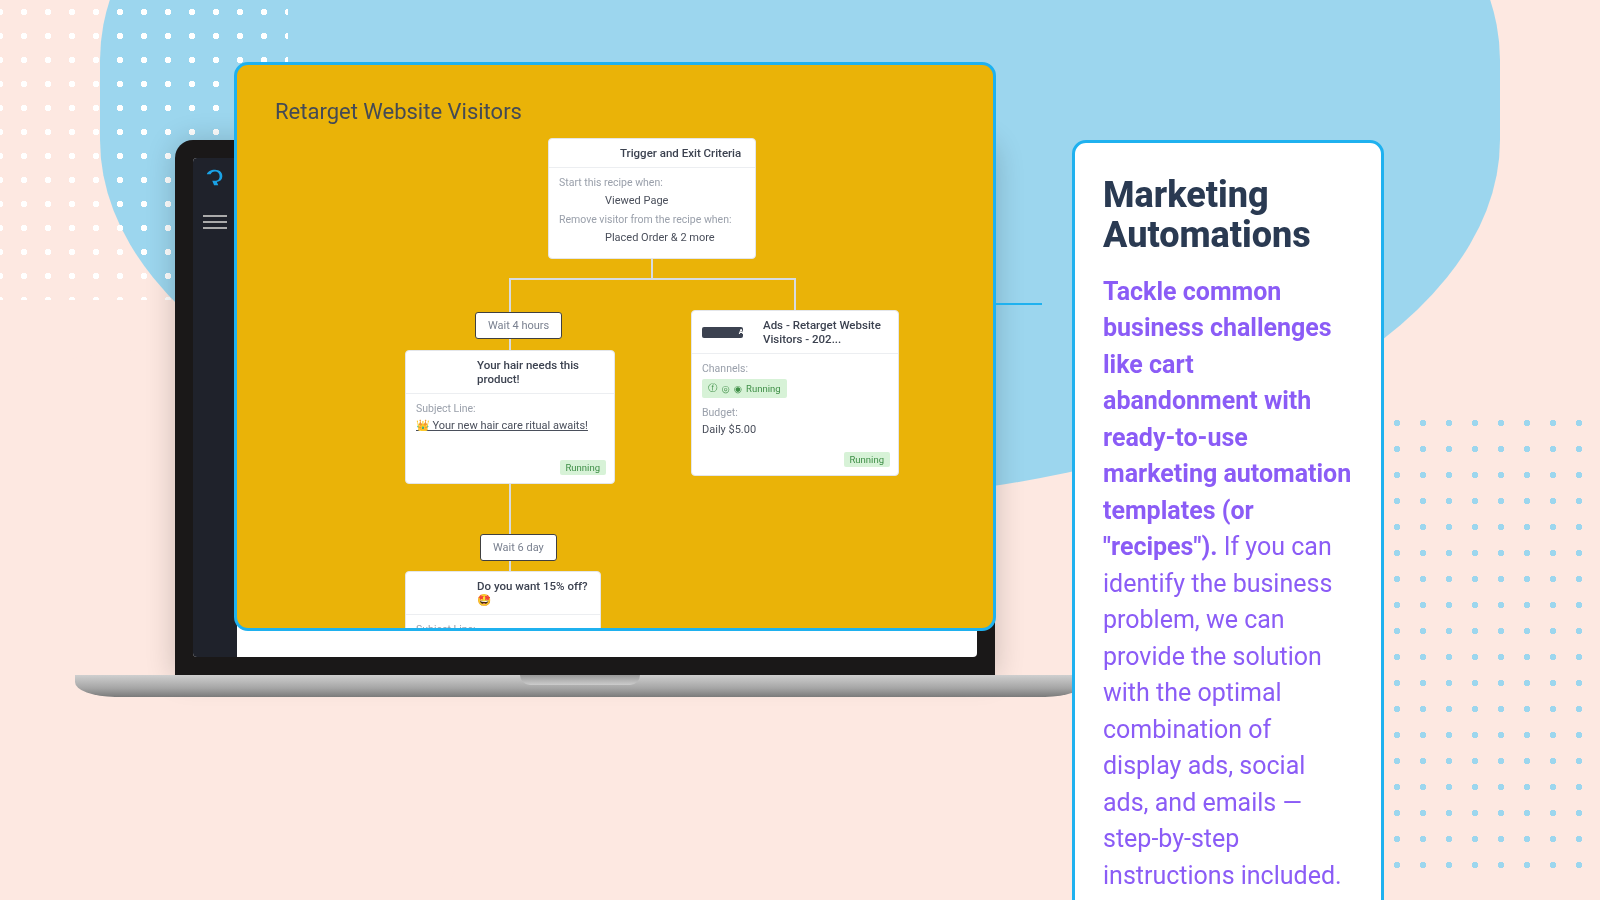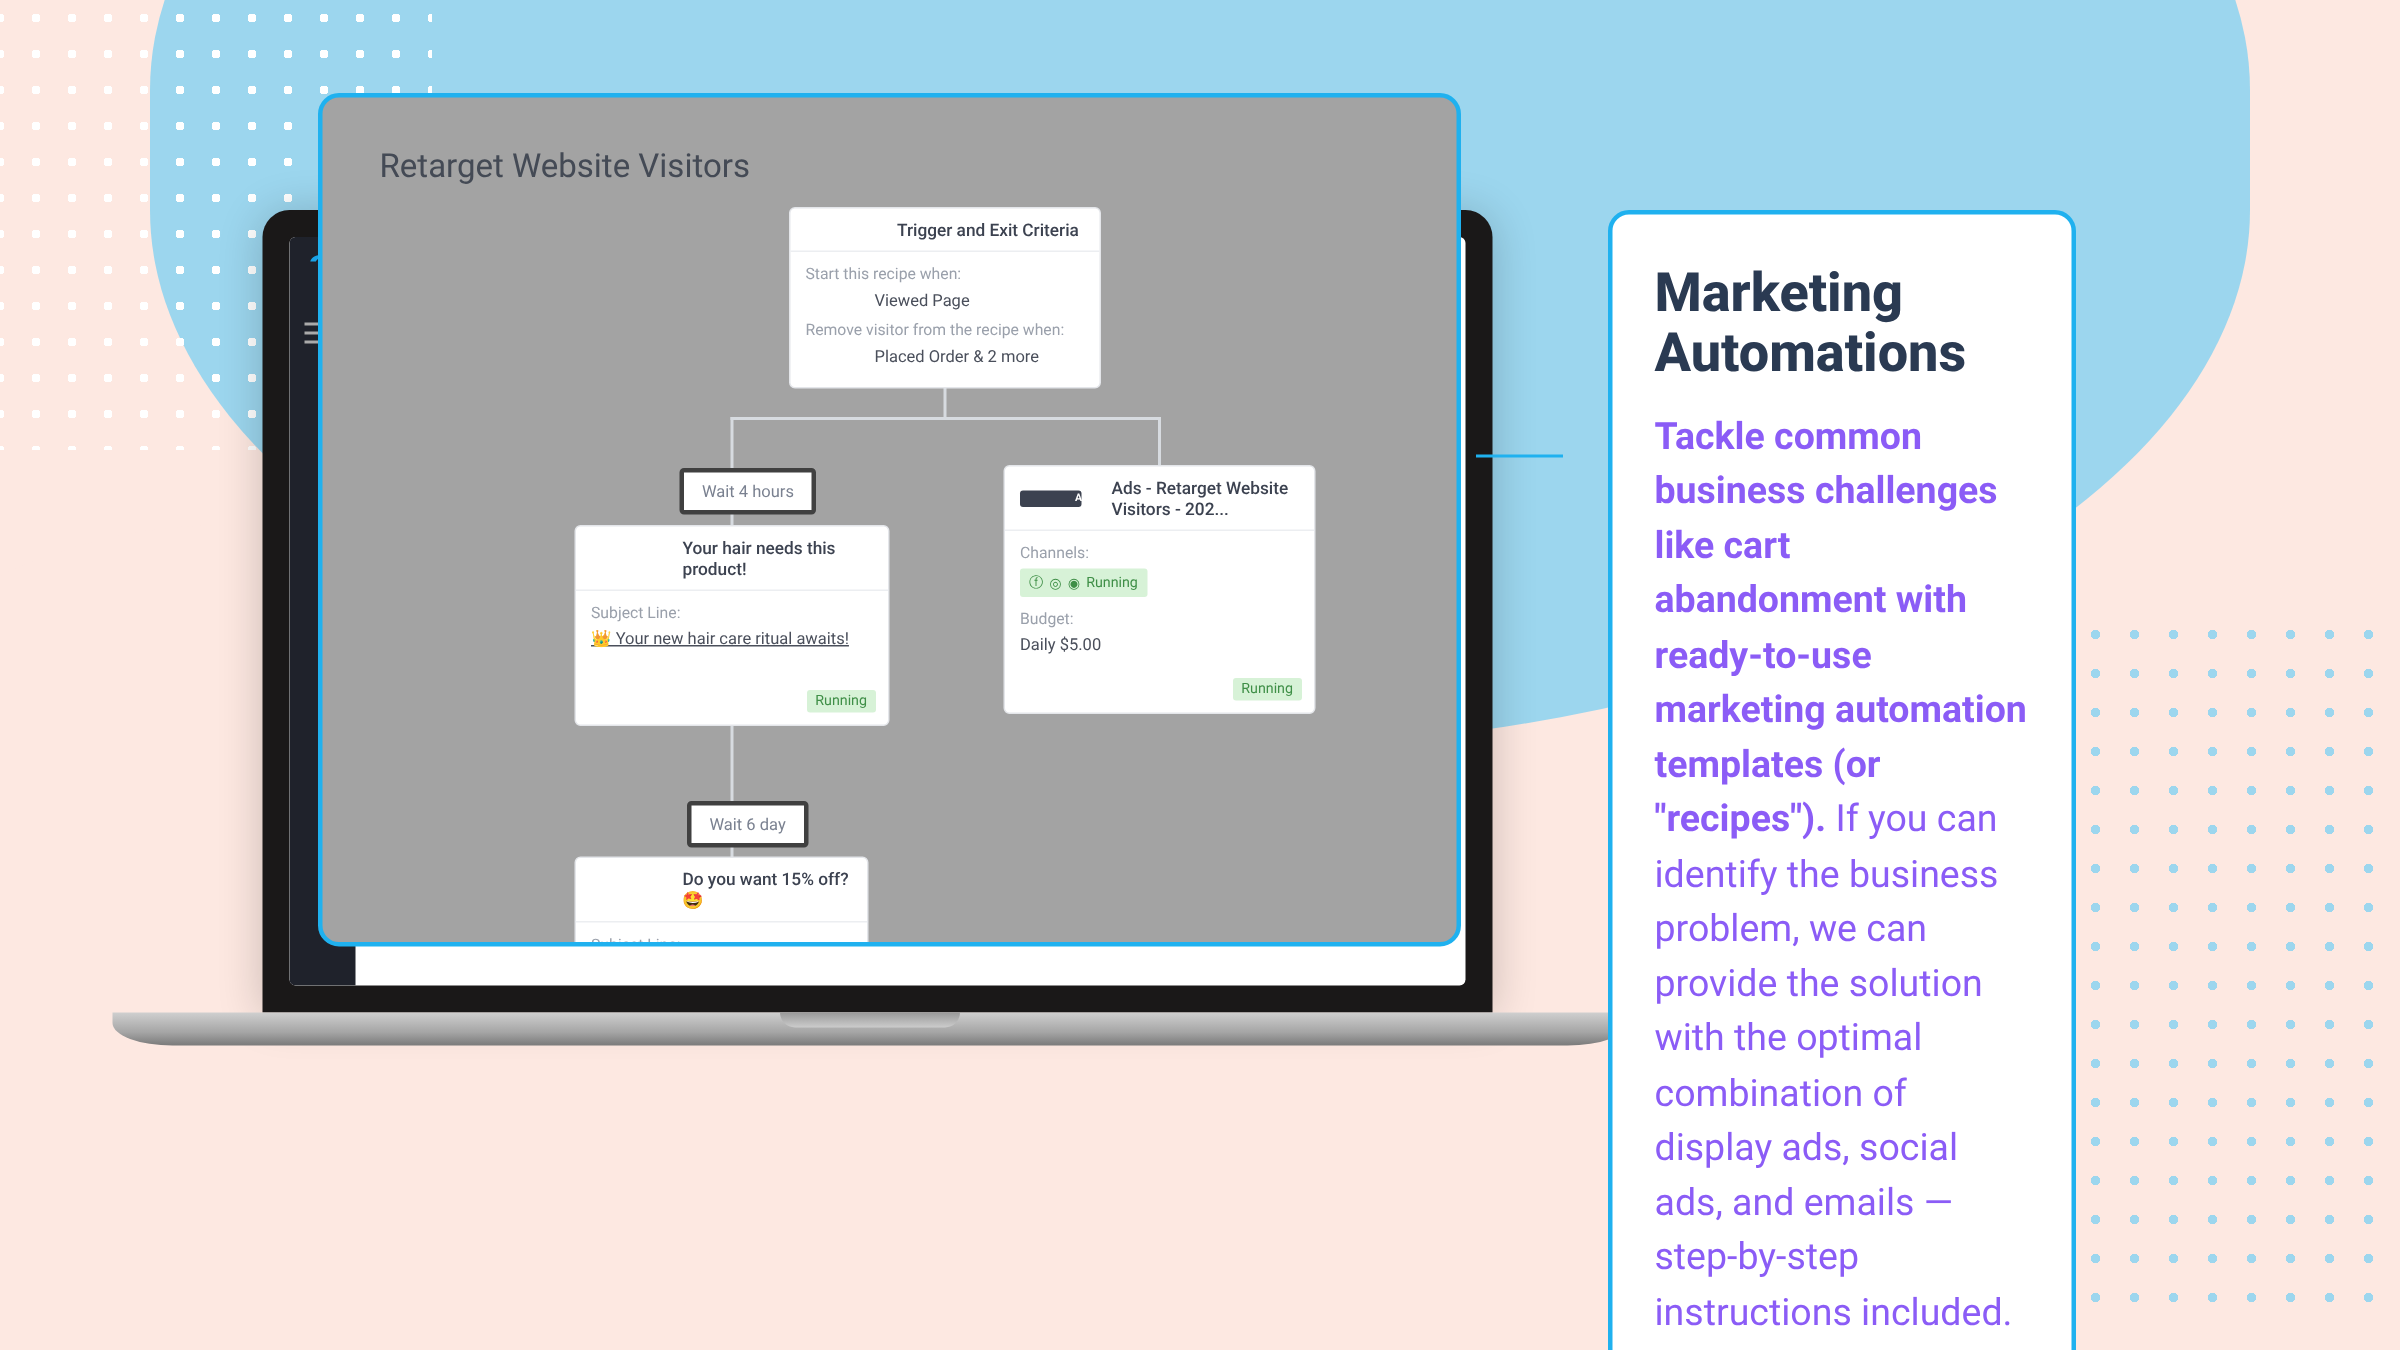--- a/index.html
+++ b/index.html
@@ -87,23 +87,23 @@
   .laptop-notch {
     position: absolute; top: 0; left: 50%; transform: translateX(-50%);
     width: 120px; height: 10px;
     background: linear-gradient(#999, #ccc);
     border-radius: 0 0 12px 12px;
   }
 
   
   .workflow {
     position: absolute;
-    top: 62px; left: 212px;
+    top: 62px; left: 234px;
     width: 762px; height: 569px;
-    background: #a3a3a3;
+    background: #eab308;
     border: 3px solid #1fb1ef;
     border-radius: 14px;
     z-index: 5;
     padding: 34px 38px 0;
     overflow: hidden;
   }
   .wf-title { font-size: 22px; color: #444a55; font-weight: 400; margin-bottom: 14px; }
   .wf-canvas { position: relative; width: 100%; height: 500px; }
   .wf-line { position: absolute; background: #d7dbe0; z-index: 0; }
 
@@ -124,21 +124,21 @@
     font-weight: 500;
     font-size: 11.5px;
   }
   .node-body { padding: 8px 10px; }
   .node-label { color: #9aa0ab; font-size: 10.5px; margin-bottom: 4px; }
   .node-row { display: flex; align-items: center; gap: 5px; margin-bottom: 6px; color: #4a4f5b; font-size: 11px; }
   .icon-sm { width: 14px; height: 14px; display: inline-flex; align-items: center; justify-content: center; padding-left: 41px; }
   .wait-pill {
     position: absolute;
     background: #fff;
-    border: 3px solid #404040;
+    border: 1px solid #404040;
     border-radius: 3px;
     padding: 6px 12px;
     font-size: 11px;
     color: #7a8190;
     z-index: 1;
   }
   .status-badge {
     background: #d7f2d7;
     color: #3f8f47;
     font-size: 9.5px;

